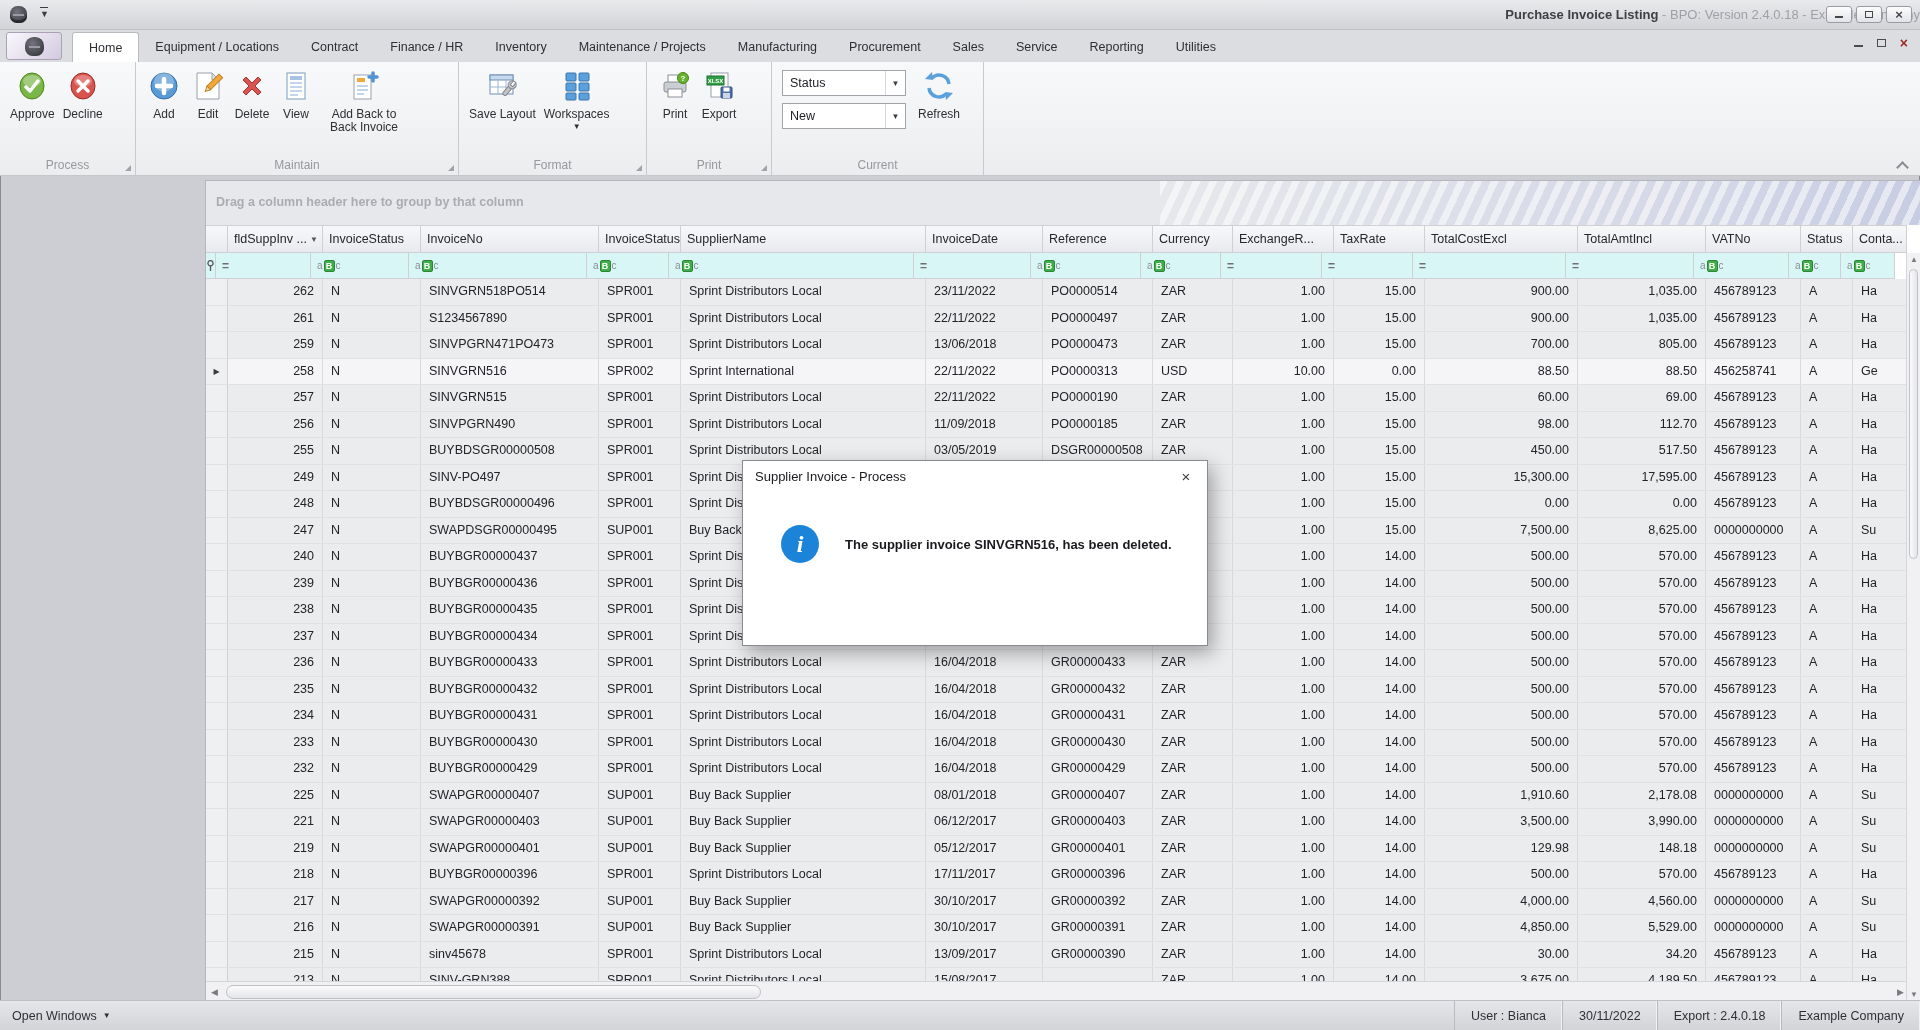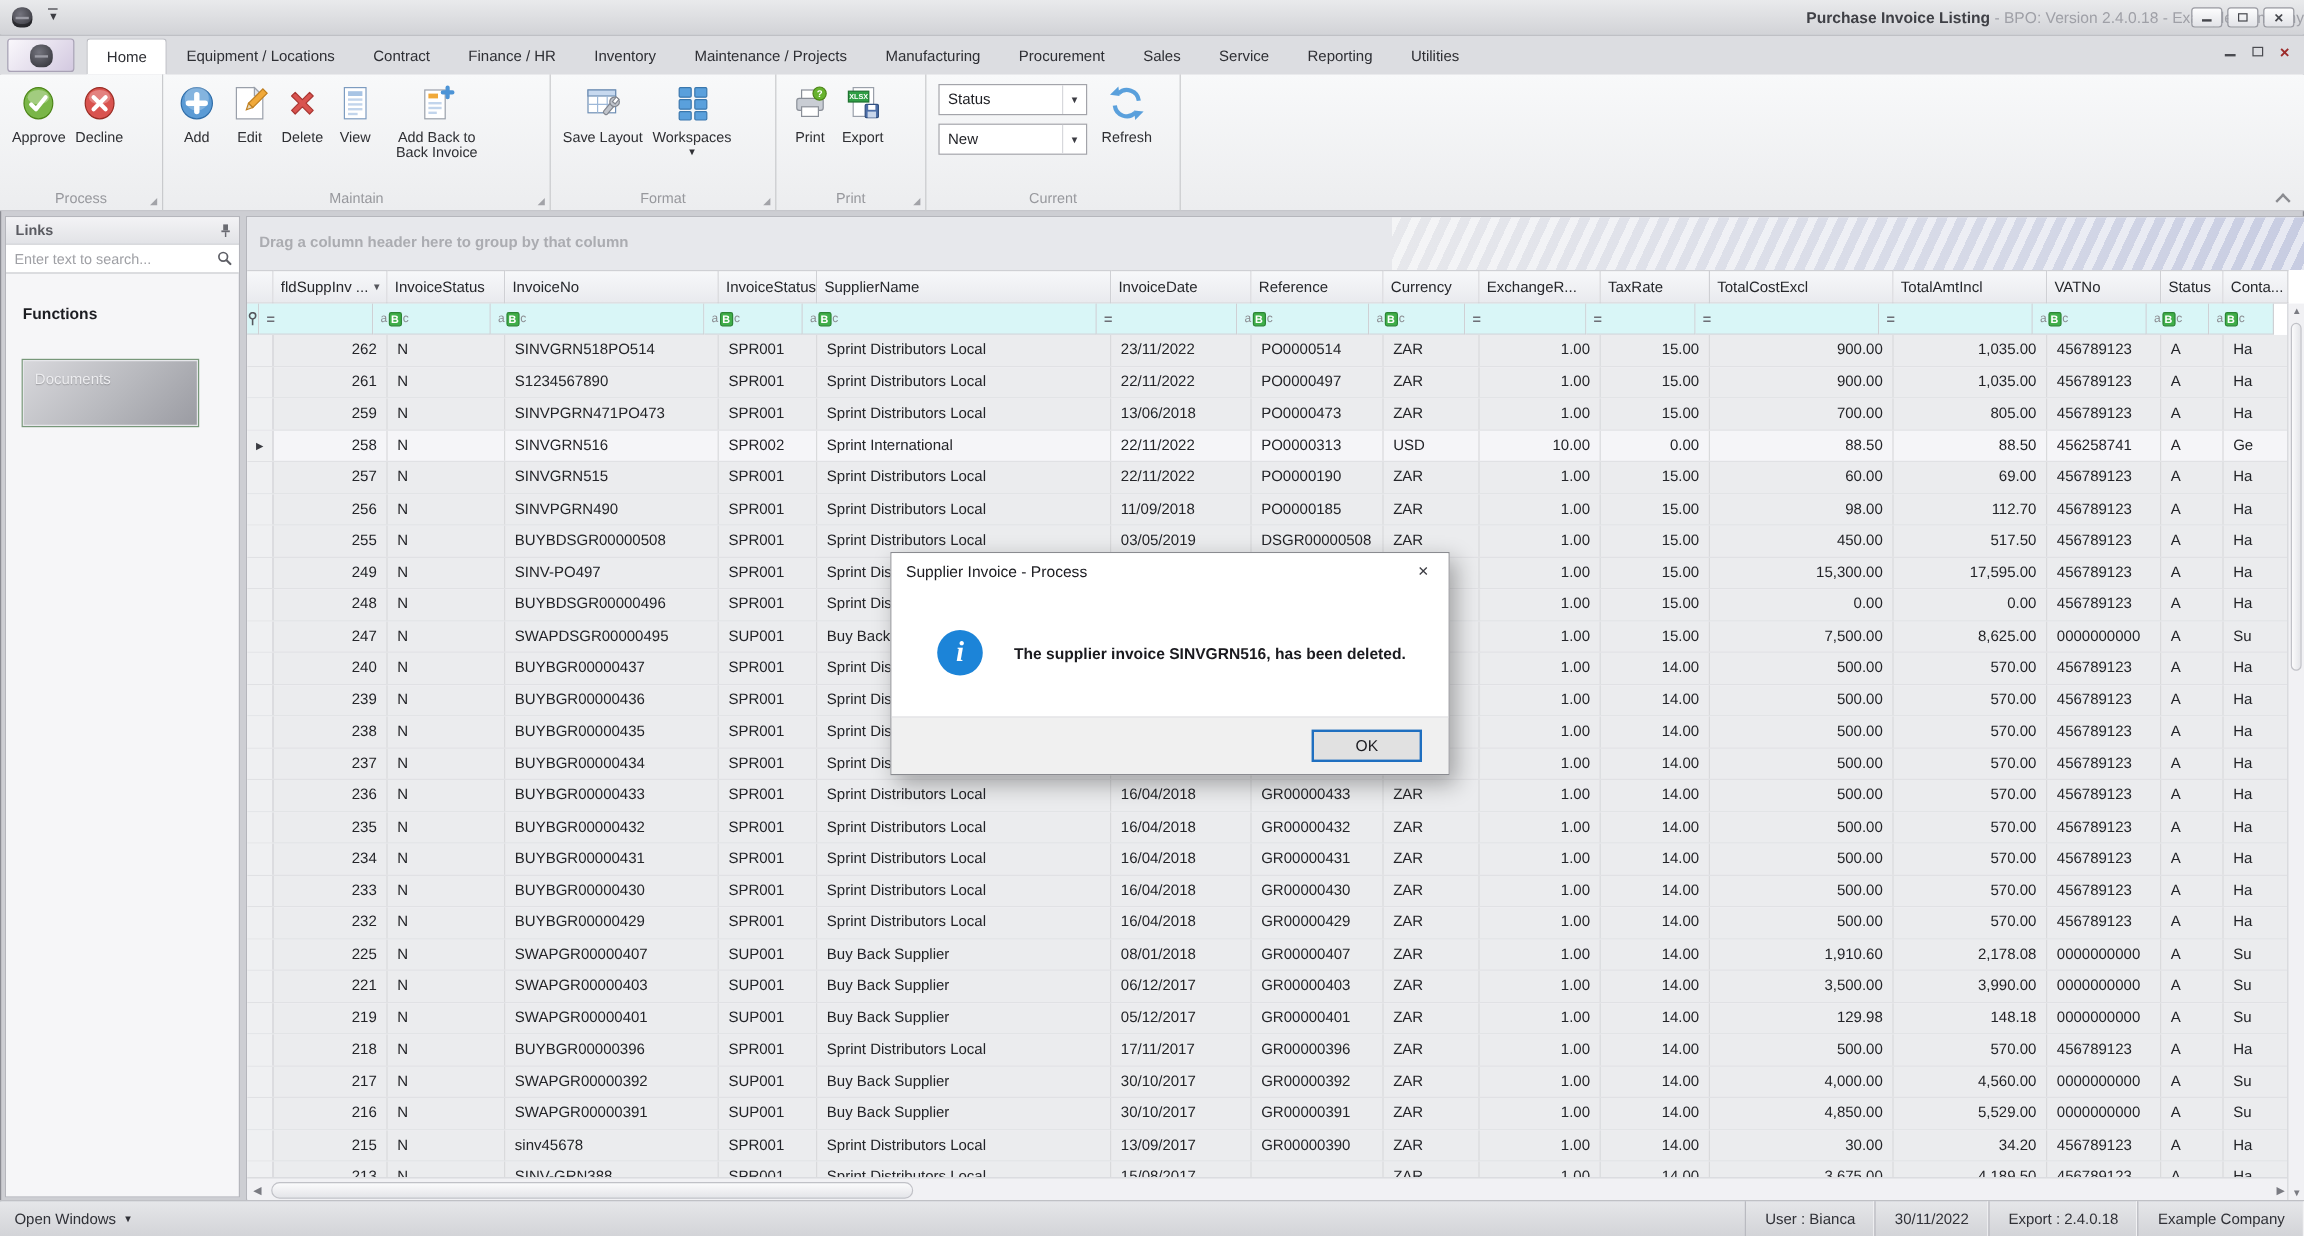--- a/index.html
+++ b/index.html
@@ -352,45 +352,20 @@
           </span>
           <span class="rlbl">Refresh</span>
         </div>
       </div>
       <div class="rcap">Current</div>
     </div>
 
     <div class="ribbon-collapse"></div>
   </div>
 
-  <div class="sidebar">
-    <div class="sb-head">
-      <span>Links</span>
-      <span>
-        <svg width="10" height="12" viewBox="0 0 10 12">
-            <rect x="3" y="1" width="4" height="5" fill="#6a6b72"></rect>
-            <rect x="1.5" y="6" width="7" height="1.5" fill="#6a6b72"></rect>
-            <rect x="4.4" y="7.5" width="1.2" height="4" fill="#6a6b72"></rect>
-          </svg>
-      </span>
-    </div>
-    <div class="sb-search">
-      <input type="text" placeholder="Enter text to search..." style="">
-      <span class="mag">
-        <svg width="14" height="14" viewBox="0 0 14 14">
-            <circle cx="6" cy="6" r="3.6" fill="none" stroke="#5e5f66" stroke-width="1.4"></circle>
-            <line x1="8.8" y1="8.8" x2="12" y2="12" stroke="#5e5f66" stroke-width="1.8" stroke-linecap="round"></line>
-          </svg>
-      </span>
-    </div>
-    <div class="sb-func">Functions</div>
-    <div class="sb-tile">
-      <span>Documents</span>
-    </div>
-  </div>
 
   <div class="grid">
     <div class="groupby">
       <div class="flourish"></div>
       <div class="hint">Drag a column header here to group by that column</div>
     </div>
     <div class="ghead">
         <div class="hcell hind"></div>
         <div class="hcell" style="width: 95px;">
           <span>fldSuppInv ...</span>
@@ -1030,25 +1005,20 @@
 
   <div class="dialog">
     <div class="dlg-title">
       <span class="t">Supplier Invoice - Process</span>
       <span class="dlg-close">×</span>
     </div>
     <div class="dlg-body">
       <span class="dlg-info">i</span>
       <span class="dlg-msg">The supplier invoice SINVGRN516, has been deleted.</span>
     </div>
-    <div class="dlg-foot">
-      <div class="dlg-ok">
-          <span>OK</span>
-        </div>
-    </div>
   </div>
 
   <div class="statusbar">
     <div class="sb-left">
       <span>Open Windows</span>
       <span class="arr">▼</span>
     </div>
     <div class="sb-spacer"></div>
     <div class="sb-seg">
         <span>User : Bianca</span>

